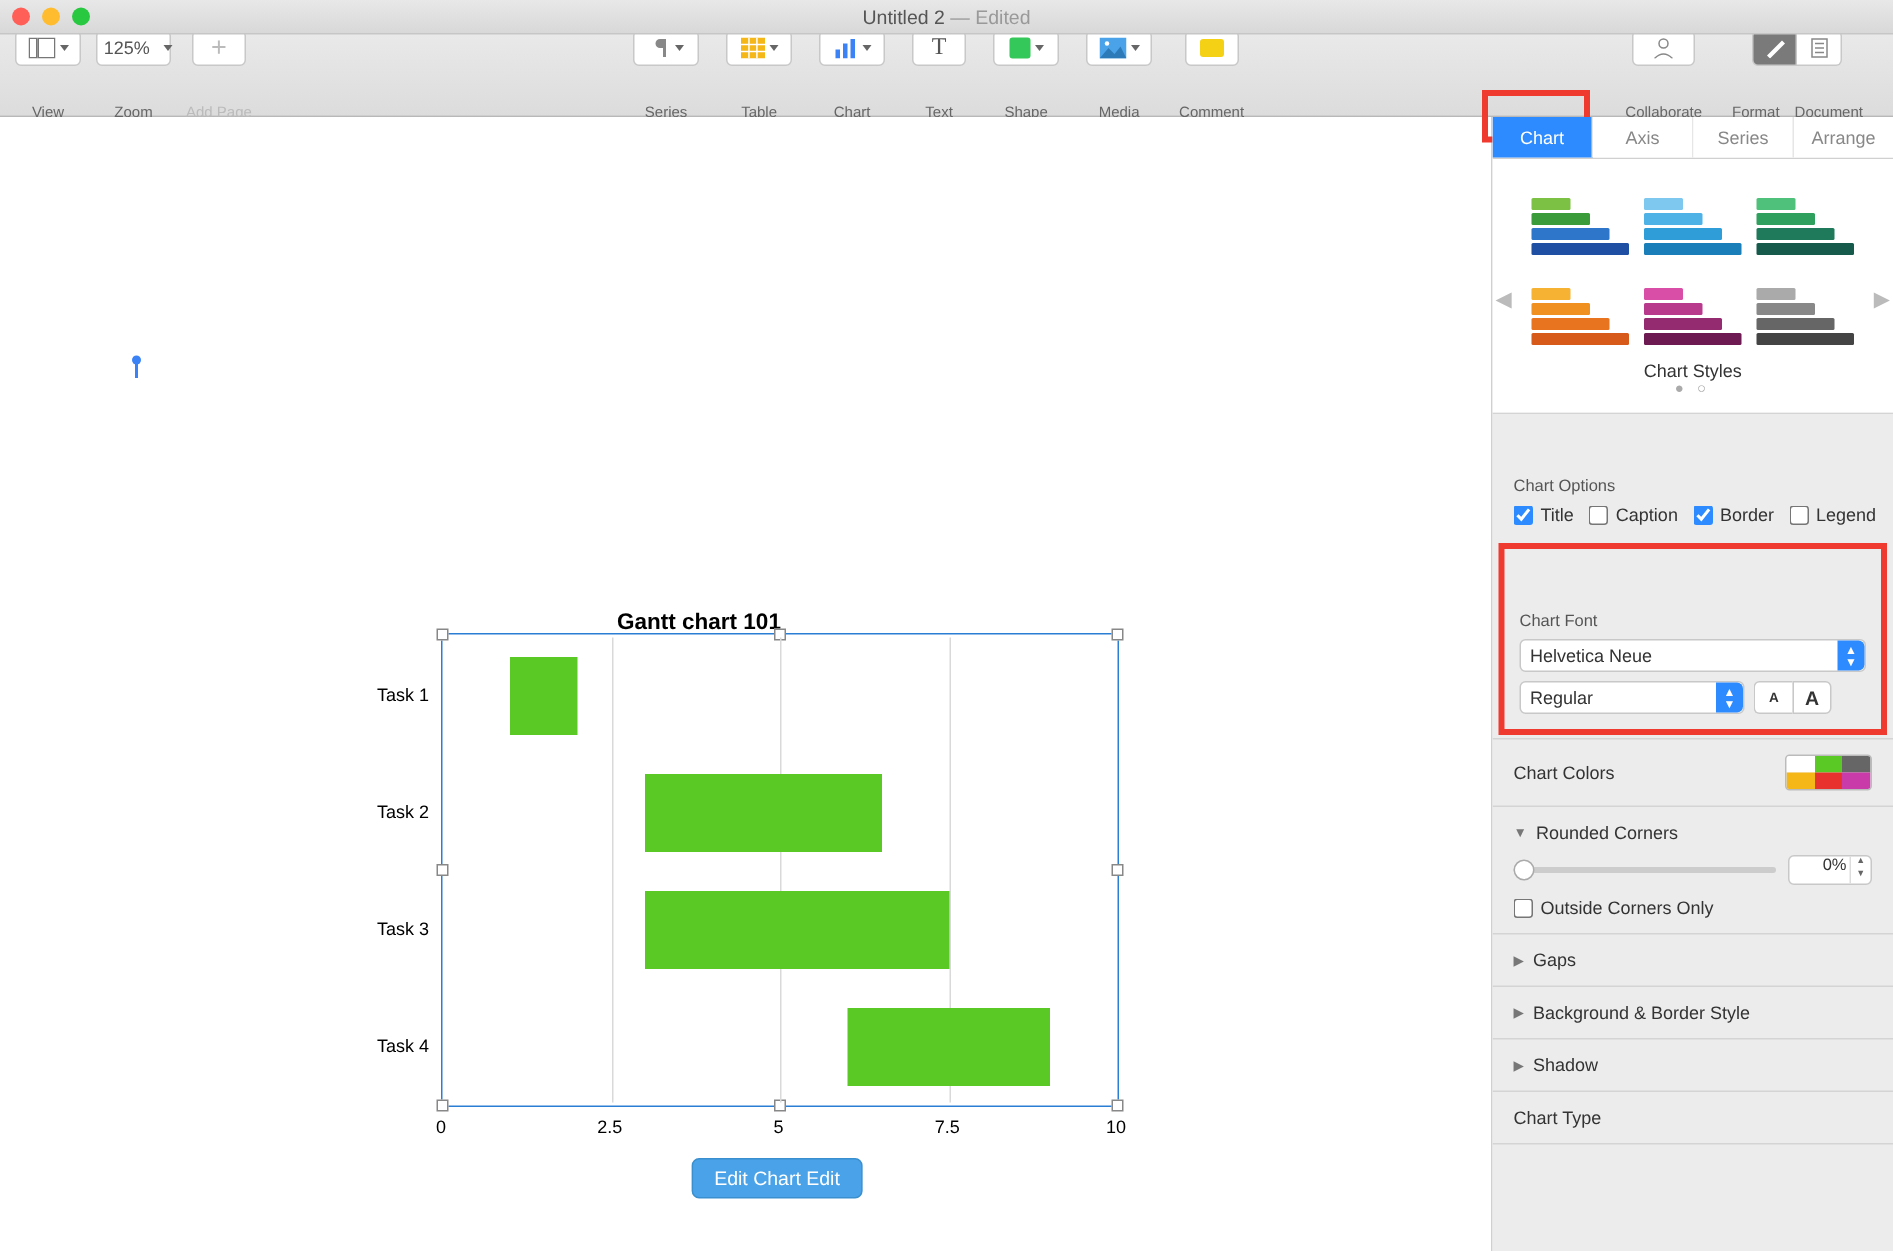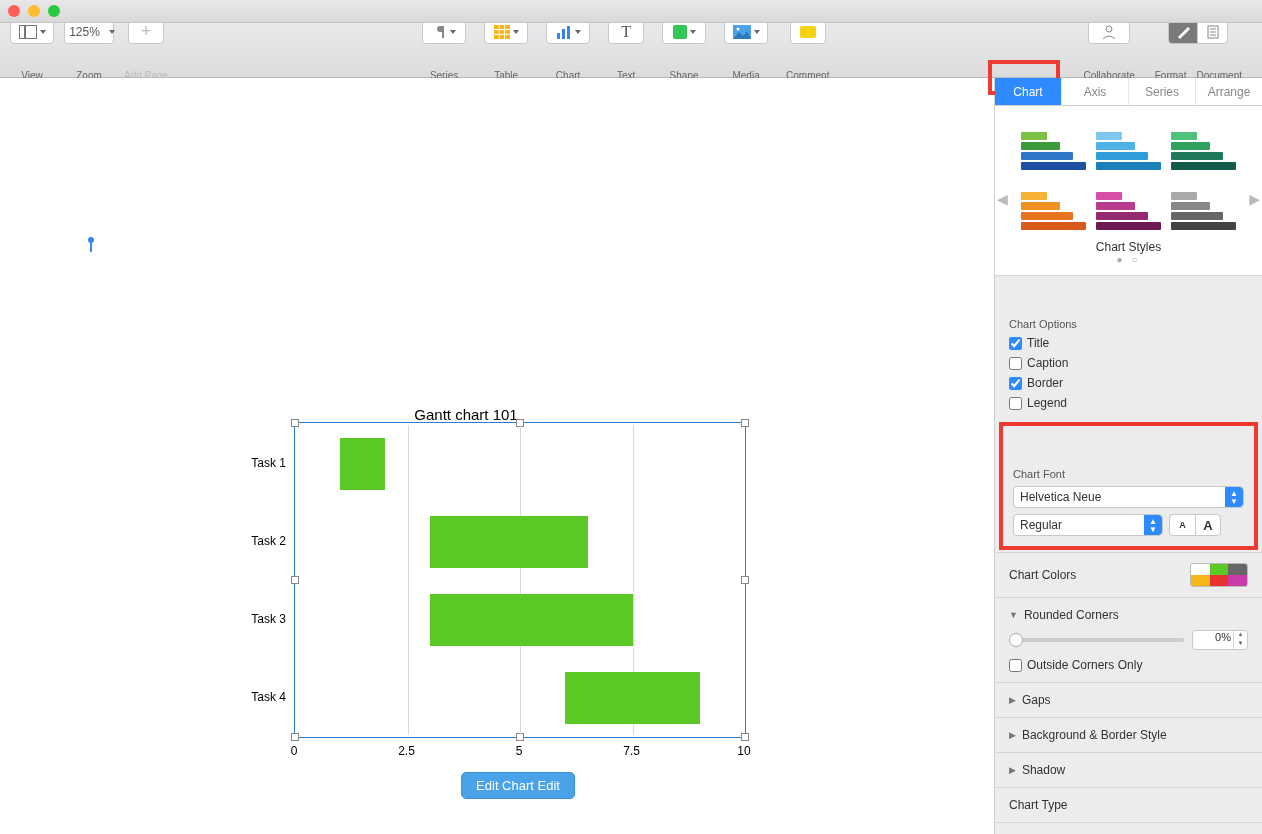--- a/index.html
+++ b/index.html
@@ -26,21 +26,21 @@
 .right-tools { display: flex; gap: 10px; }
 .seg { display: flex; }
 .seg .tbtn { border-radius: 0; }
 .seg .tbtn:first-child { border-radius: 4px 0 0 4px; }
 .seg .tbtn:last-child { border-radius: 0 4px 4px 0; border-left: none; }
 .tbtn.active { background: #7a7a7a; }
 
 
 .main { position: absolute; top: 78px; left: 0; right: 267px; bottom: 0; background: #fff; border-right: 1px solid #d0d0d0; overflow: hidden; }
 .page { position: relative; width: 100%; height: 100%; }
-.chart-title-canvas { position: absolute; left: 466px; top: 328px; transform: translateX(-50%); font-size: 15px; color: #000; }
+.chart-title-canvas { position: absolute; left: 466px; top: 328px; transform: translateX(-50%); font-size: 15px; color: #000; font-weight: bold; }
 .chart-box { position: absolute; left: 294px; top: 344px; width: 452px; height: 316px; border: 1px solid #2a7fd4; background: #fff; }
 .handle { position: absolute; width: 8px; height: 8px; background: #fff; border: 1px solid #888; }
 .h-tl{top:-4px;left:-4px;} .h-tr{top:-4px;right:-4px;} .h-bl{bottom:-4px;left:-4px;} .h-br{bottom:-4px;right:-4px;}
 .h-tm{top:-4px;left:50%;margin-left:-4px;} .h-bm{bottom:-4px;left:50%;margin-left:-4px;}
 .h-lm{left:-4px;top:50%;margin-top:-4px;} .h-rm{right:-4px;top:50%;margin-top:-4px;}
 .plot { position: absolute; left: 0; top: 2px; right: 0; bottom: 2px; }
 .gridline { position: absolute; top: 0; bottom: 0; width: 1px; background: #d9d9d9; }
 .bar { position: absolute; background: #5ac926; height: 52px; }
 .cat-label { position: absolute; font-size: 12px; color: #000; text-align: right; width: 50px; transform: translateY(-50%); }
 .x-tick { position: absolute; font-size: 12px; color: #000; transform: translateX(-50%); }
@@ -58,21 +58,21 @@
 .styles-grid { display: flex; gap: 10px; flex-wrap: wrap; justify-content: center; }
 .style-thumb { width: 65px; height: 50px; display: flex; flex-direction: column; justify-content: flex-end; gap: 2px; }
 .sbar { height: 8px; border-radius: 1px; }
 .style-nav { position: absolute; top: 50%; font-size: 14px; color: #bbb; }
 .style-nav.left { left: 2px; } .style-nav.right { right: 2px; }
 .styles-label { text-align: center; margin-top: 10px; font-size: 12px; color: #333; }
 .page-dots { text-align: center; color: #aaa; font-size: 10px; letter-spacing: 3px; }
 
 .section { padding: 10px 14px; border-top: 1px solid #d4d4d4; }
 .sec-title { font-size: 11px; color: #555; font-weight: 500; margin-bottom: 6px; margin-top: 32px; }
-.checks { display: grid; grid-template-columns: 1fr; gap: 6px 10px; }
+.checks { display: grid; grid-template-columns: 1fr 1fr 1fr 1fr; gap: 6px 10px; }
 .chk { display: flex; align-items: center; gap: 5px; font-size: 12px; color: #333; }
 .chk input { width: 13px; height: 13px; accent-color: #2e8bff; }
 
 .font-section { padding: 10px; border: 4px solid #ef3a2f; margin: 2px 4px; background: #ececec; }
 .select-row { display: flex; gap: 6px; margin-top: 6px; align-items: center; }
 .mac-select { flex: 1; height: 22px; background: #fff; border: 1px solid #c8c8c8; border-radius: 4px; display: flex; align-items: center; padding: 0 6px; font-size: 12px; position: relative; }
 .mac-select::after { content:""; position:absolute; right:0; top:0; bottom:0; width:18px; background:#2e8bff; border-radius: 0 4px 4px 0; }
 .mac-select .arrows { position: absolute; right: 5px; top: 3px; color: #fff; font-size: 8px; line-height: 8px; z-index: 1; }
 .size-btns { display: flex; }
 .size-btn { width: 26px; height: 22px; background:#fff; border:1px solid #c8c8c8; display:flex; align-items:center; justify-content:center; font-weight:bold; }
@@ -96,20 +96,24 @@
 .collapse-row .tri { font-size:9px; color:#777; }
 </style>
 </head>
 <body>
 
 <div class="titlebar">
   <div class="traffic">
     <div class="dot red"></div>
     <div class="dot yellow"></div>
     <div class="dot green"></div>
+  </div>
+  <div class="title-center">
+    <span>Untitled 2</span>
+    <span class="edited">— Edited</span>
   </div>
 </div>
 
 <div class="toolbar">
   <div class="tgroup">
     <div class="tbtn chev-down" style="width:44px">
       <svg class="tool-icon" width="18" height="14" viewBox="0 0 18 14">
           <rect x="0.5" y="0.5" width="5" height="13" fill="none" stroke="#777"></rect>
           <rect x="6.5" y="0.5" width="11" height="13" fill="none" stroke="#777"></rect>
         </svg>

